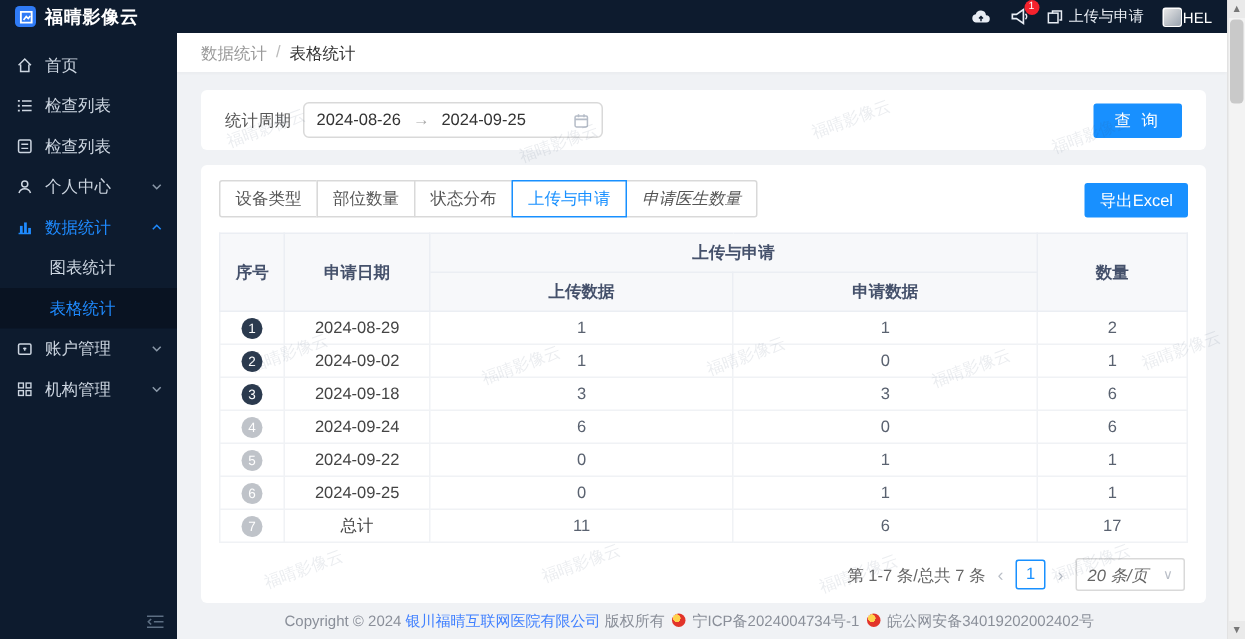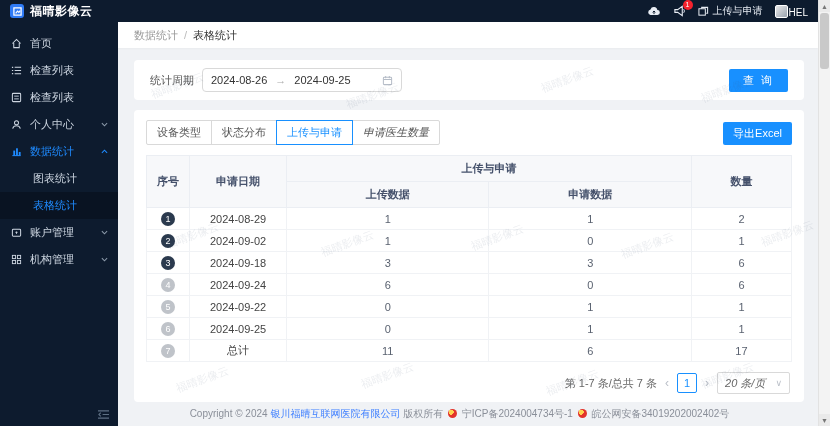--- a/index.html
+++ b/index.html
@@ -251,20 +251,21 @@
             </svg>
         </span>
       </div>
       <button class="btn-primary">查 询</button>
     </div>
 
     <div class="card table-card">
       <div class="tabs-row">
         <div class="tabs">
           <span class="tab">设备类型</span>
+          <span class="tab">部位数量</span>
           <span class="tab">状态分布</span>
           <span class="tab active">上传与申请</span>
           <span class="tab">申请医生数量</span>
         </div>
         <button class="btn-primary btn-export">导出Excel</button>
       </div>
 
       <table class="stats">
         <thead>
           <tr>

